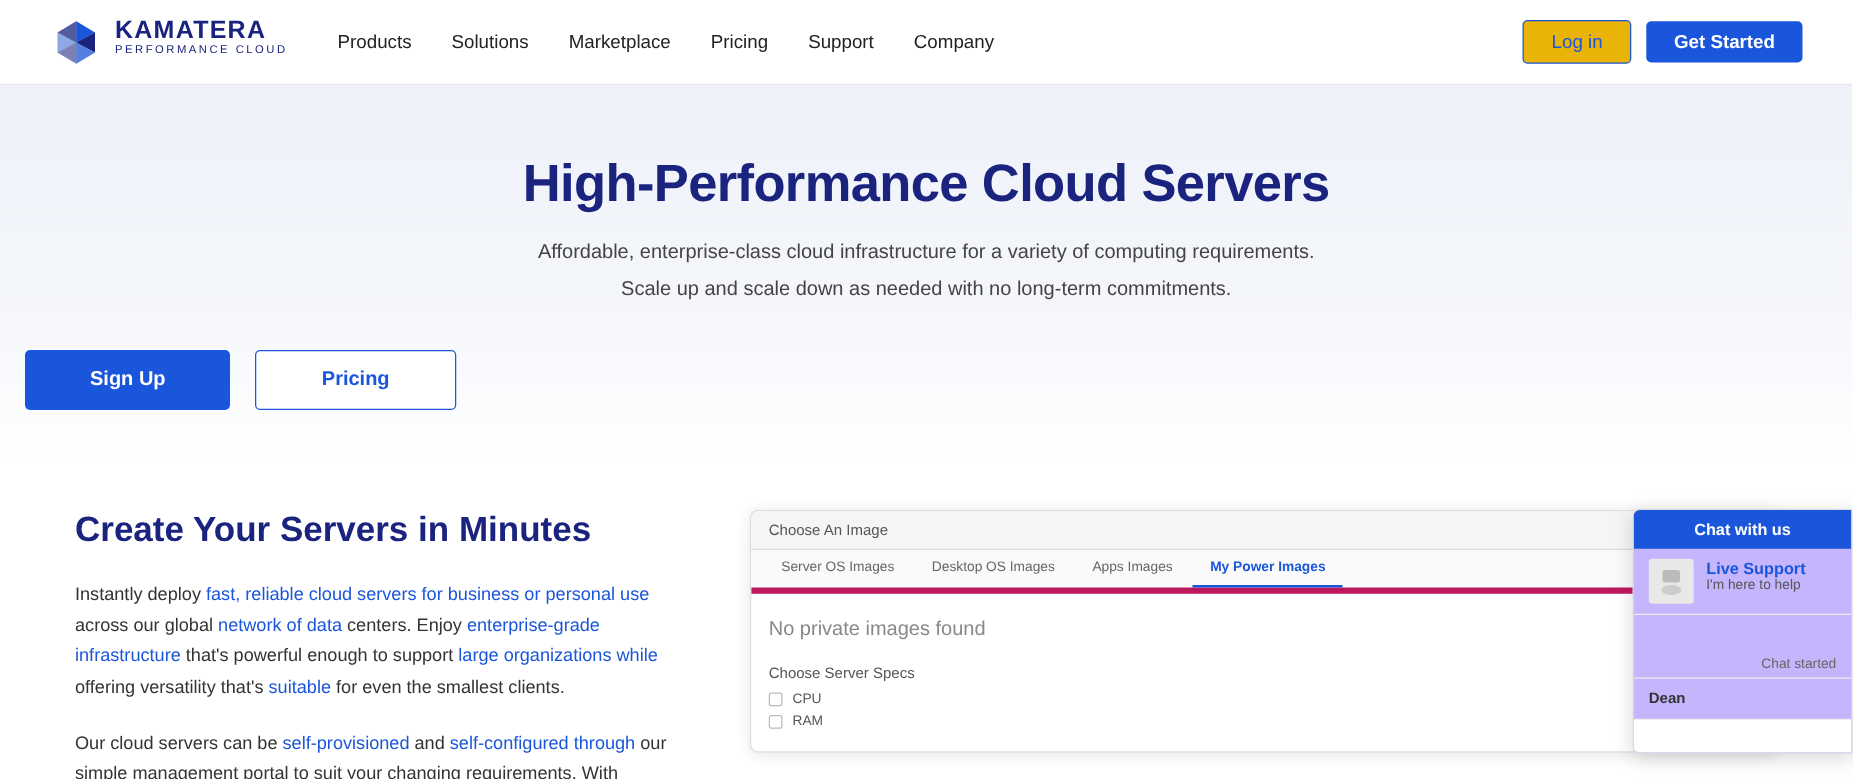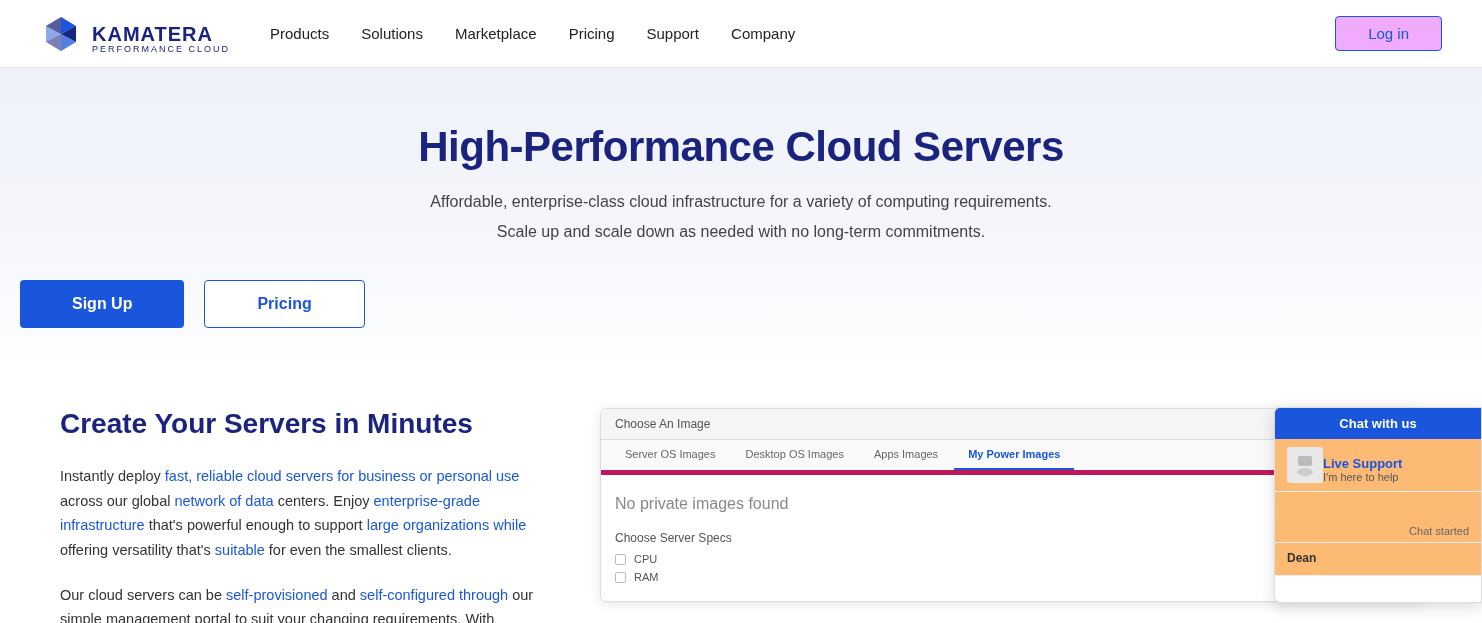--- a/index.html
+++ b/index.html
@@ -11,21 +11,21 @@
       align-items: center;
       padding: 0 40px;
       height: 68px;
       background: #fff;
       border-bottom: 1px solid #e8e8e8;
       position: relative;
       z-index: 10;
     }
     .logo-area {
       display: flex;
-      align-items: flex-end;
+      align-items: flex-start;
       gap: 10px;
       text-decoration: none;
       margin-right: 40px;
     }
     .logo-icon {
       width: 42px;
       height: 42px;
     }
     .logo-text-block {
       display: flex;
@@ -56,23 +56,23 @@
       text-decoration: none;
       font-weight: 500;
       cursor: pointer;
     }
     .nav-actions {
       display: flex;
       align-items: center;
       gap: 12px;
     }
     .btn-login {
-      padding: 8px 32px;
+      padding: 8px 22px;
       border: 1.5px solid #1a56db;
-      background: #f0abfc;
+      background: #eab308;
       color: #1a56db;
       font-size: 15px;
       font-weight: 500;
       border-radius: 4px;
       cursor: pointer;
     }
     .btn-get-started {
       padding: 8px 22px;
       border: none;
       background: #1a56db;
@@ -233,39 +233,40 @@
     .mockup-label {
       font-size: 11px;
       color: #555;
     }
 
     
     .chat-widget {
       position: fixed;
       bottom: 20px;
       right: 0;
-      width: 208px;
-      background: #fdba74;
+      width: 176px;
+      background: #c4b5fd;
       border: 1px solid #ddd;
       border-radius: 6px 0 0 6px;
       box-shadow: 0 4px 16px rgba(0,0,0,0.15);
       overflow: hidden;
       z-index: 100;
     }
     .chat-header {
       background: #1a56db;
       color: #fff;
       padding: 8px 12px;
       font-size: 13px;
       font-weight: 600;
       text-align: center;
     }
     .chat-agent-row {
       display: flex;
-      align-items: flex-end;
+      align-items: flex-start;
+      gap: 10px;
       padding: 8px 12px;
       border-bottom: 1px solid #eee;
     }
     .chat-avatar {
       width: 36px;
       height: 36px;
       background: #e8e8e8;
       border-radius: 3px;
       flex-shrink: 0;
       display: flex;
@@ -339,20 +340,21 @@
   <div class="nav-links">
     <a class="nav-link" href="#">Products</a>
     <a class="nav-link" href="#">Solutions</a>
     <a class="nav-link" href="#">Marketplace</a>
     <a class="nav-link" href="#">Pricing</a>
     <a class="nav-link" href="#">Support</a>
     <a class="nav-link" href="#">Company</a>
   </div>
   <div class="nav-actions">
     <button class="btn-login">Log in</button>
+    <button class="btn-get-started">Get Started</button>
   </div>
 </nav>
 
 <section class="hero">
   <h1 class="hero-title">High-Performance Cloud Servers</h1>
   <p class="hero-subtitle">Affordable, enterprise-class cloud infrastructure for a variety of computing requirements.</p>
   <p class="hero-subtitle2">Scale up and scale down as needed with no long-term commitments.</p>
   <div class="hero-buttons">
     <button class="btn-signup">Sign Up</button>
     <button class="btn-pricing">Pricing</button>

